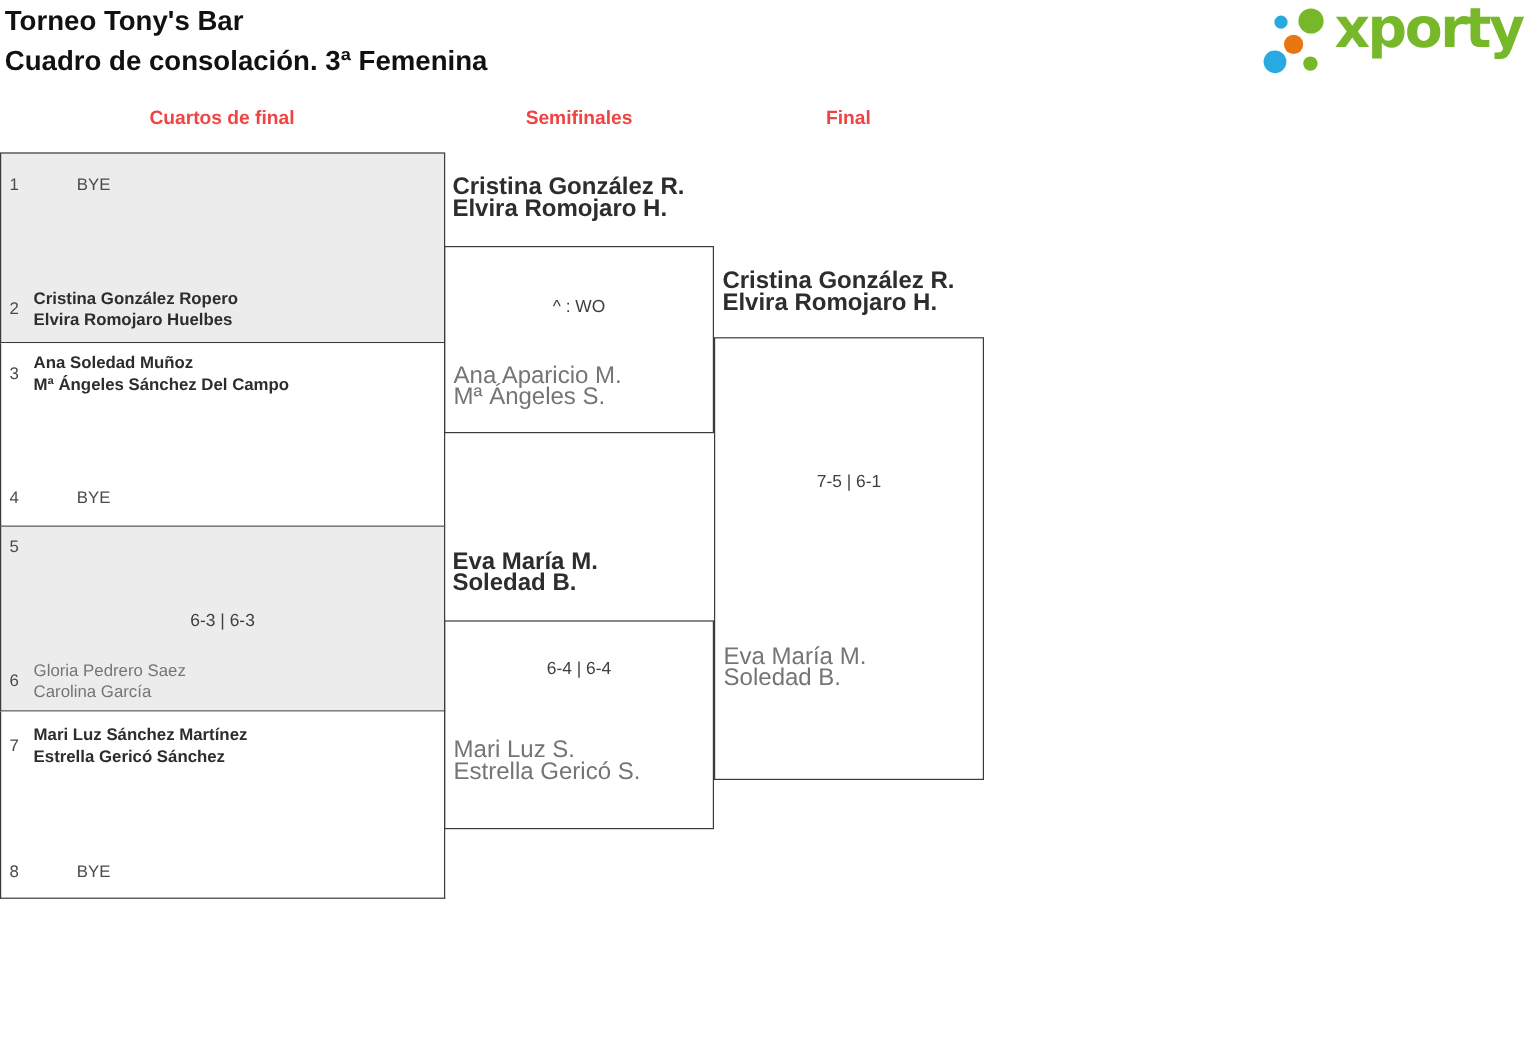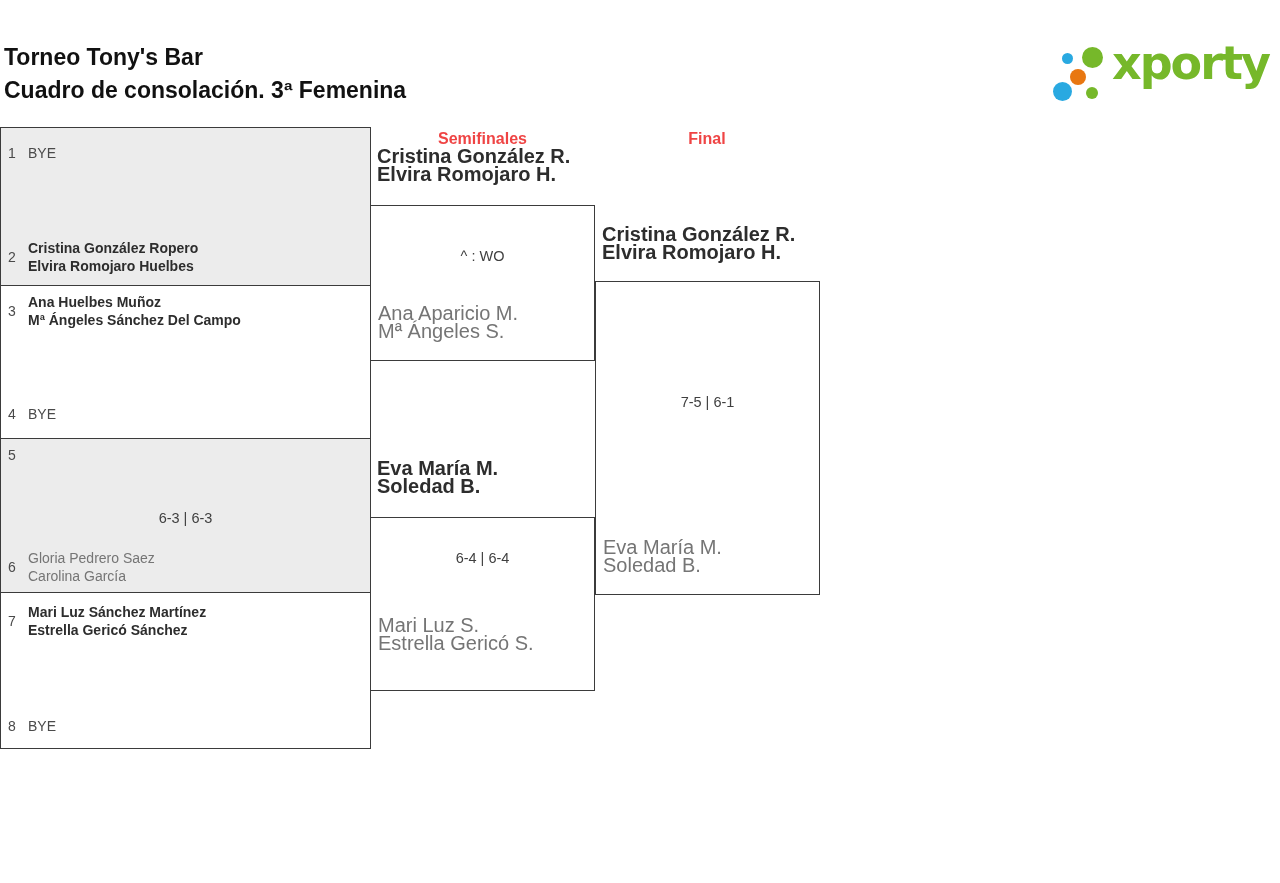--- a/index.html
+++ b/index.html
@@ -2,21 +2,21 @@
 <html><head>
 <meta charset="utf-8">
 <style>
   html,body{margin:0;padding:0;}
   body{
     width:1280px;height:883px;background:#ffffff;
     font-family:"Liberation Sans","DejaVu Sans",sans-serif;
     position:relative;overflow:hidden;
     -webkit-font-smoothing:antialiased;
   }
-  .abs{position:absolute;margin-top:40px;}
+  .abs{position:absolute;}
 
   
   .page-title{
     left:4px;top:1px;
     font-size:23px;line-height:33px;font-weight:700;color:#111;
   }
   .logo{left:1048px;top:3px;width:232px;height:64px;cursor:pointer;}
   .logo-dot{position:absolute;border-radius:50%;}
   .logo-text{
     position:absolute;left:64px;top:-7px;
@@ -44,21 +44,21 @@
     position:absolute;left:7px;right:6px;
     display:flex;align-items:center;gap:9px;
   }
   .seed{
     flex:0 0 auto;min-width:11px;
     font-size:14px;color:#4a4a4a;text-align:left;
   }
   .team-name{font-size:14px;line-height:18px;}
   .team-winner{color:#2d2d2d;font-weight:600;}
   .team-loser{color:#757575;font-weight:400;}
-  .team-bye{color:#4a4a4a;font-weight:400;}
+  .team-bye{color:#4a4a4a;font-weight:400;margin-left:36px;}
 
   .score{
     position:absolute;left:0;width:100%;text-align:center;
     font-size:14.5px;line-height:20px;color:#3f3f3f;
   }
 
   
   .adv-label{
     position:absolute;
     font-size:20px;line-height:18px;
@@ -98,21 +98,21 @@
       <div>Cristina González Ropero</div>
       <div>Elvira Romojaro Huelbes</div>
     </div>
   </div>
 </div>
 
 <div class="match-box bg-white no-top" style="left:0;top:286px;width:371px;height:153px;">
   <div class="team-row" style="top:7px;">
     <span class="seed">3</span>
     <div class="team-name team-winner">
-      <div>Ana Huelbes Muñoz</div>
+      <div>Ana Soledad Muñoz</div>
       <div>Mª Ángeles Sánchez Del Campo</div>
     </div>
   </div>
   <div class="team-row" style="bottom:15px;">
     <span class="seed">4</span>
     <div class="team-name team-bye">
       <div>BYE</div>
     </div>
   </div>
 </div>
@@ -168,19 +168,19 @@
   <div class="adv-label team-loser" style="left:7px;top:98px;">
     <div>Mari Luz S.</div>
     <div>Estrella Gericó S.</div>
   </div>
 </div>
 
 <div class="adv-label team-winner" style="left:602px;top:225px;">
   <div>Cristina González R.</div>
   <div>Elvira Romojaro H.</div>
 </div>
-<div class="match-box" style="left:595px;top:281px;width:225px;height:314px;">
+<div class="match-box" style="left:595px;top:281px;width:225px;height:369px;">
   <div class="score" style="top:110px;">7-5 | 6-1</div>
   <div class="adv-label team-loser" style="left:7px;top:256px;">
     <div>Eva María M.</div>
     <div>Soledad B.</div>
   </div>
 </div>
 
 </body></html>

